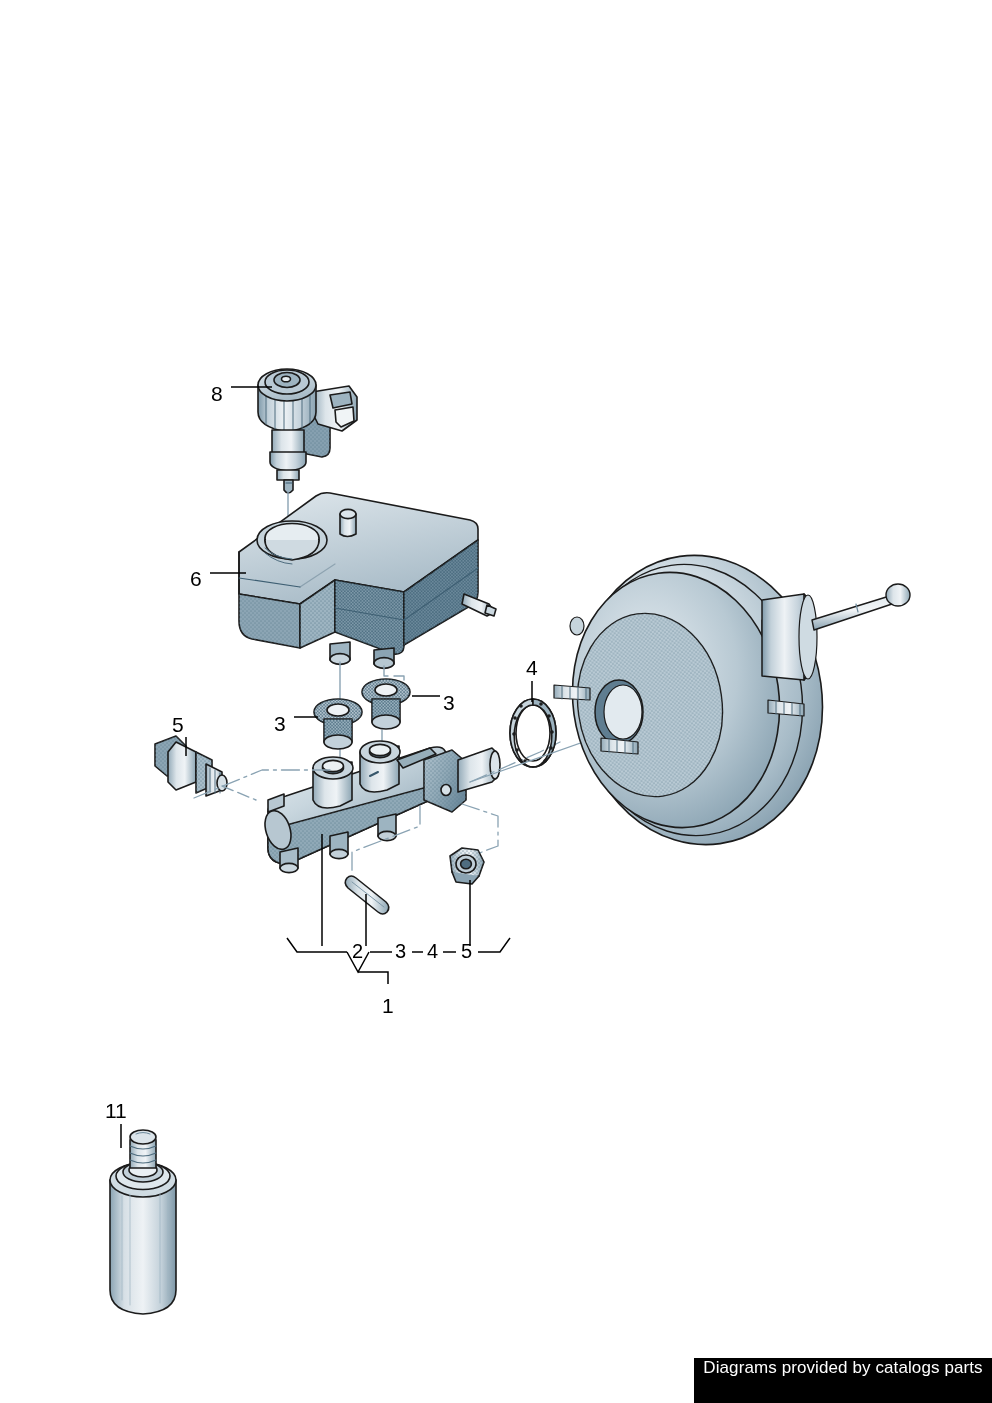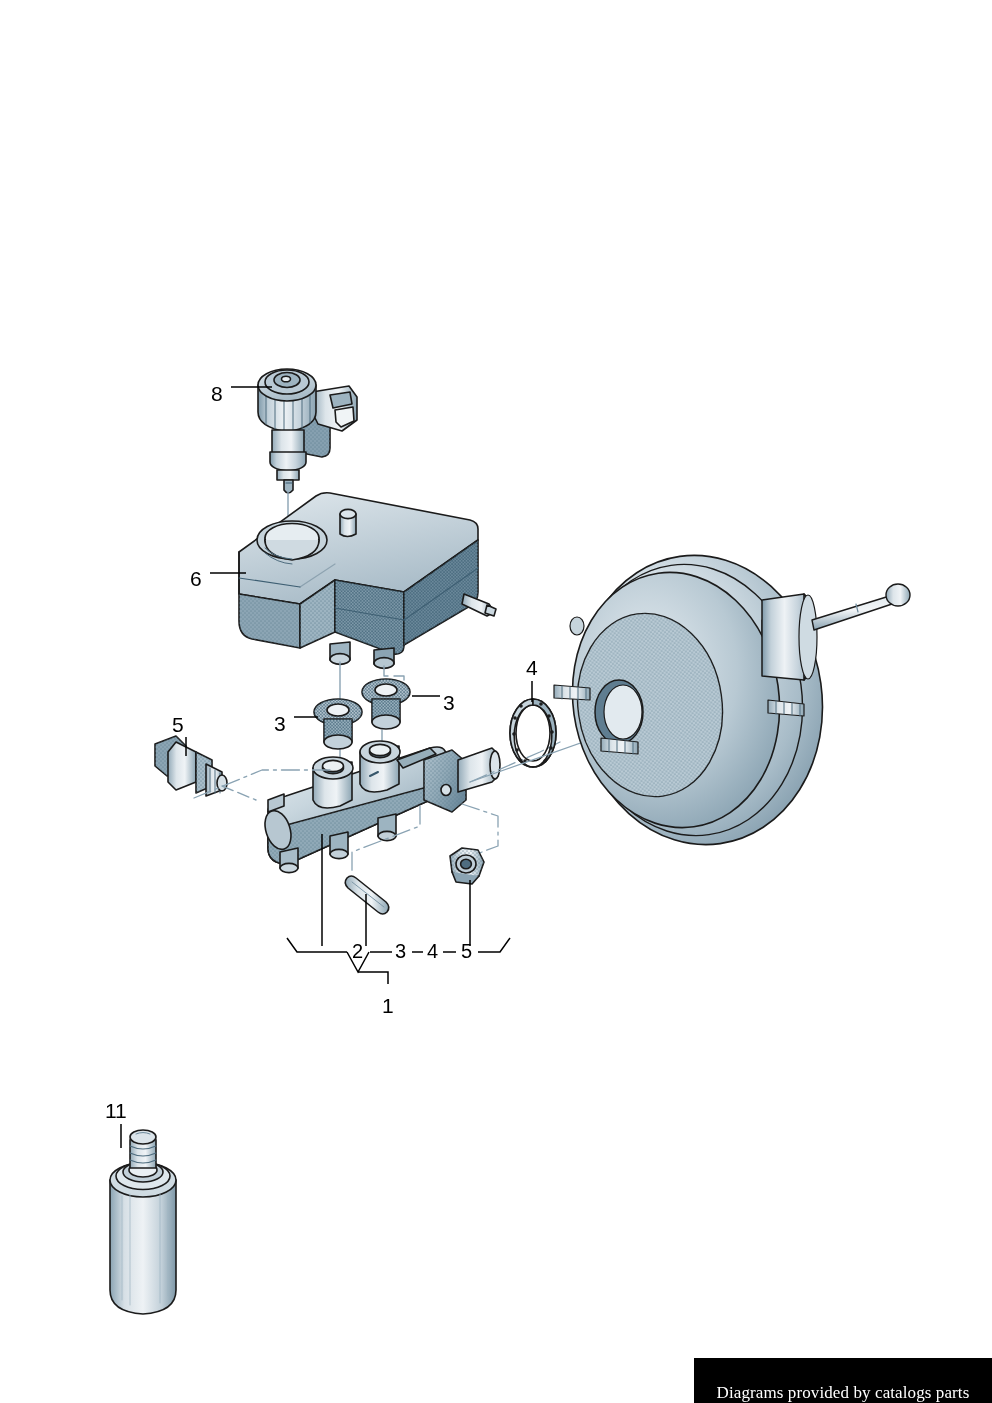--- a/index.html
+++ b/index.html
@@ -14,22 +14,22 @@
   .callout{
     position:absolute;
     font-family:"Liberation Sans", sans-serif;
     font-size:21px;line-height:21px;color:#000;
     white-space:nowrap;user-select:none;
   }
   .callout.small{font-size:20px;}
   #watermark{
     position:absolute;left:694px;top:1358px;width:298px;height:45px;
     background:#000000;color:#ffffff;
-    display:flex;align-items:flex-end;justify-content:center;
-    font-family:Liberation Serif, serif;
+    display:flex;align-items:flex-start;justify-content:center;
+    font-family:Liberation Sans, sans-serif;
     font-size:17px;letter-spacing:.1px;
   }
 </style>
 </head>
 <body>
 
 <div id="sheet">
 
 <svg id="art" viewBox="0 0 992 1403" xmlns="http://www.w3.org/2000/svg">
   <defs>

